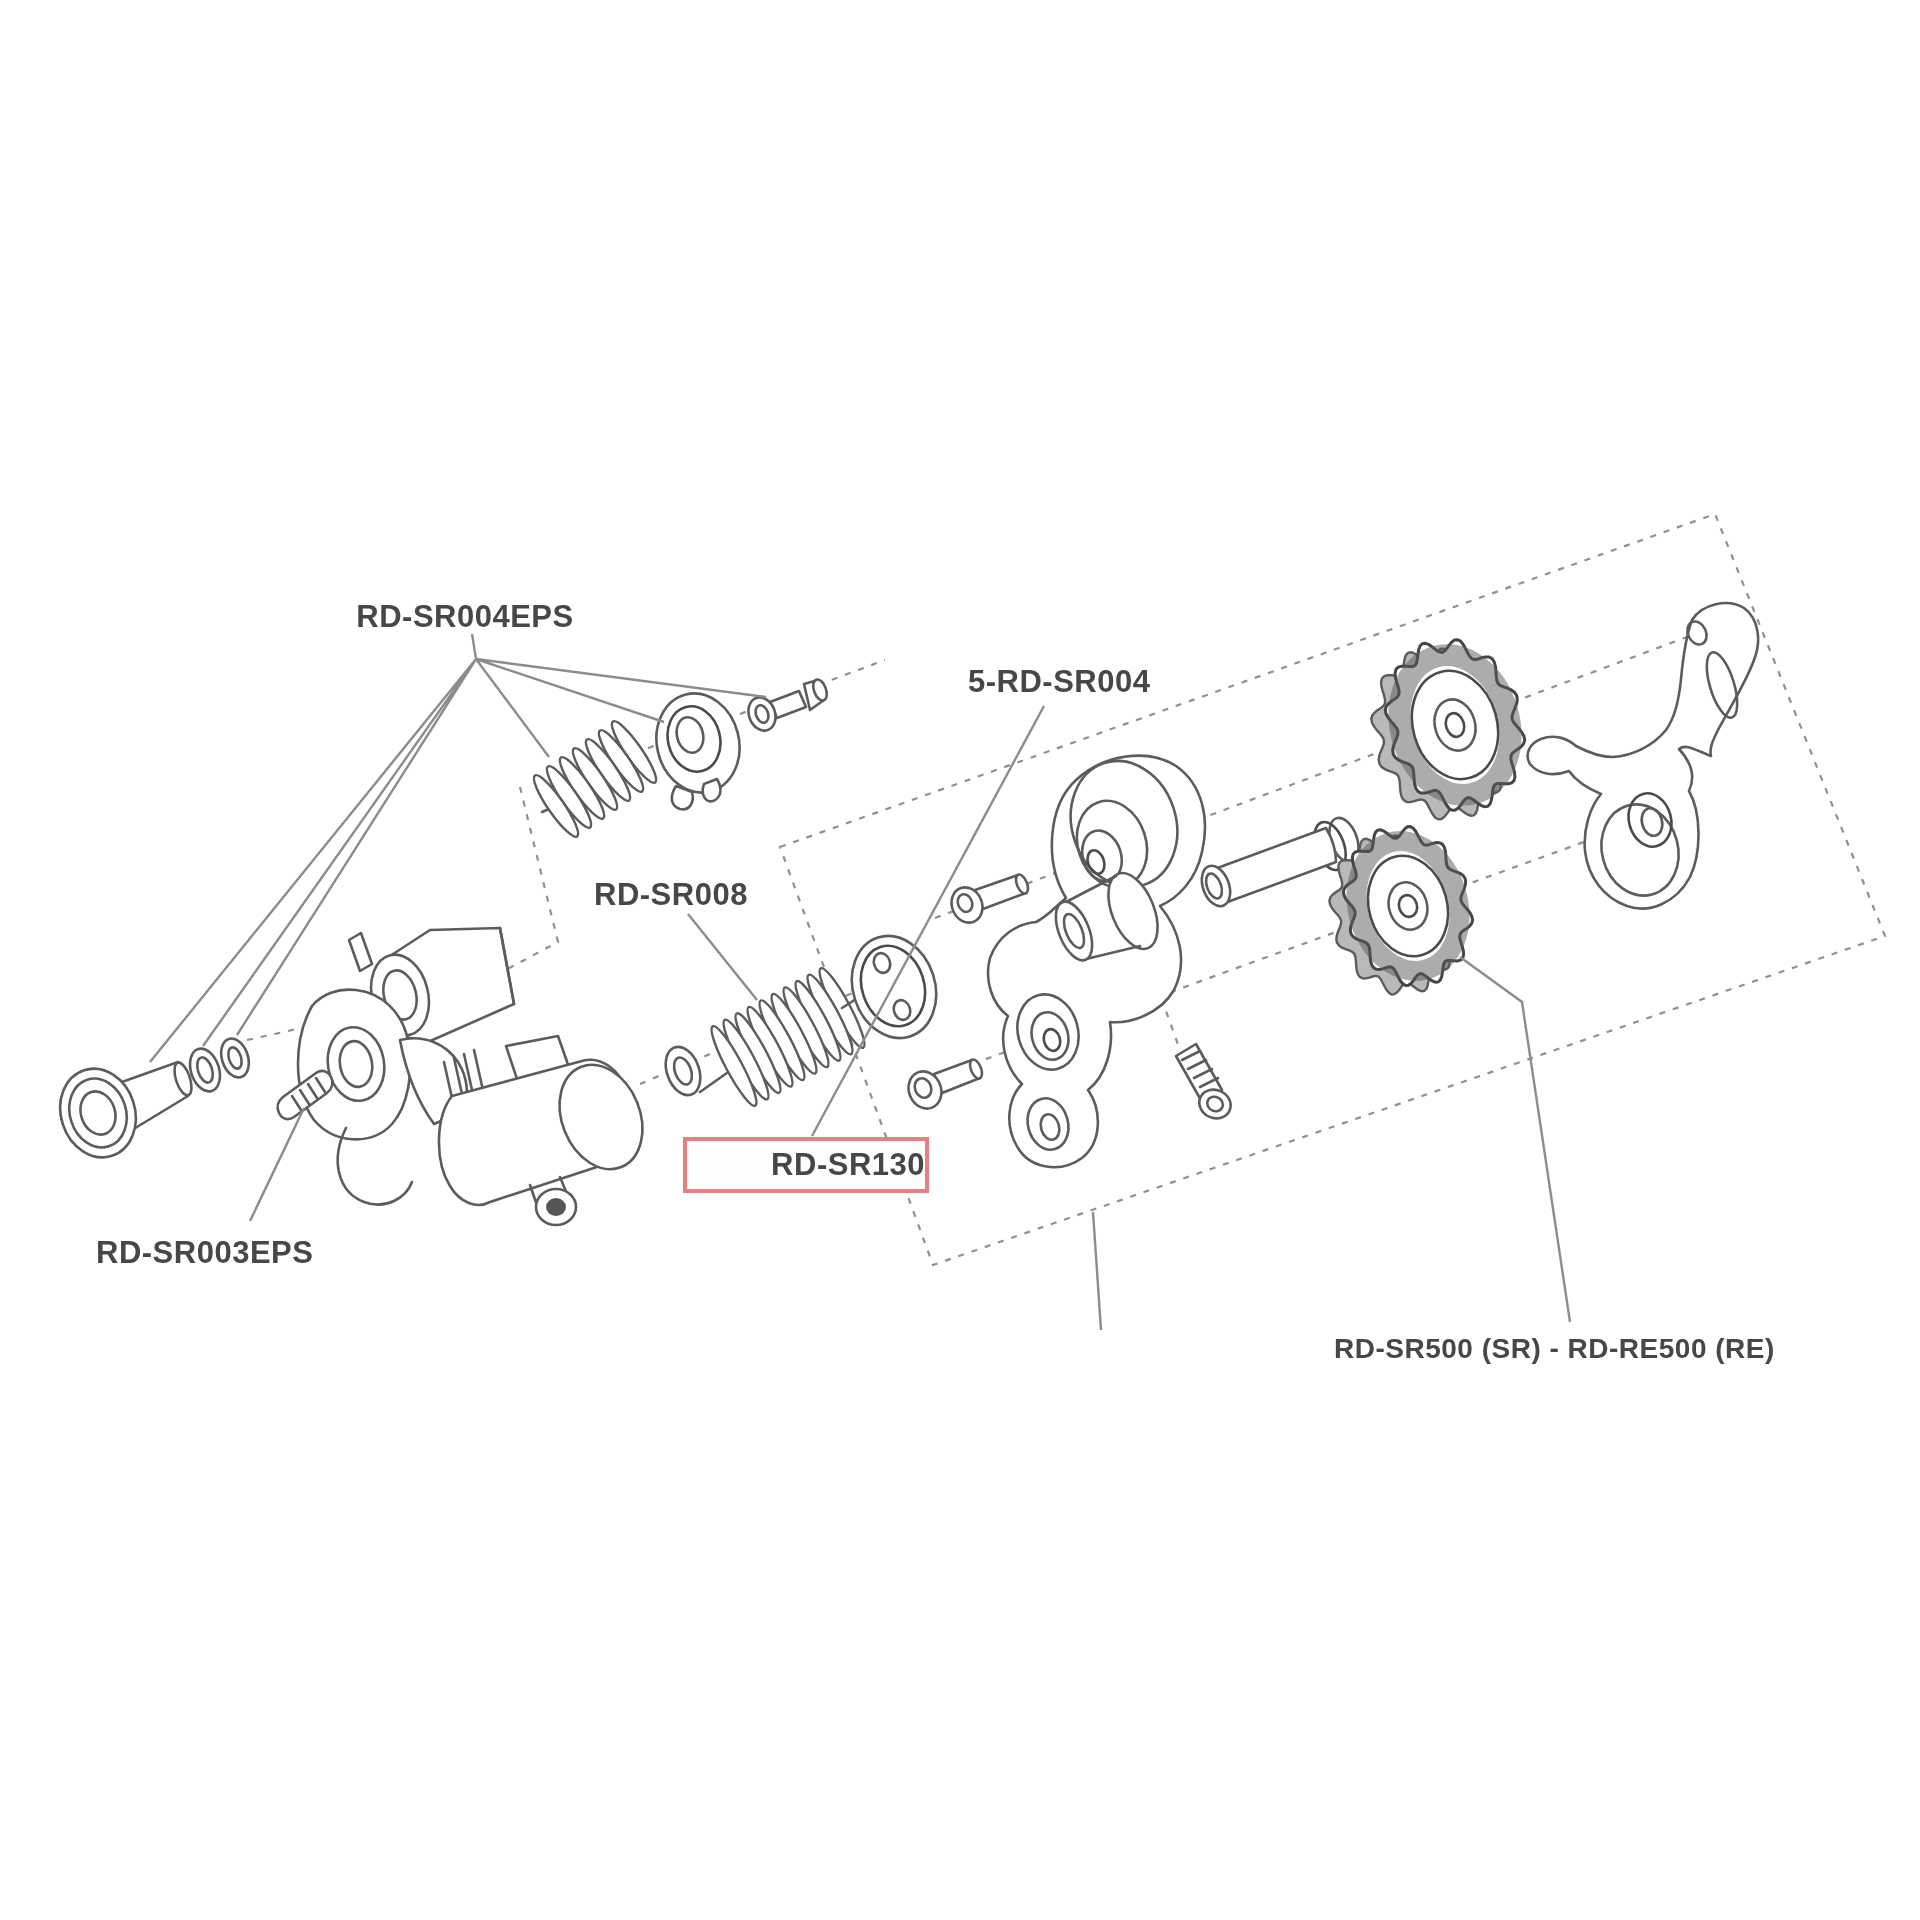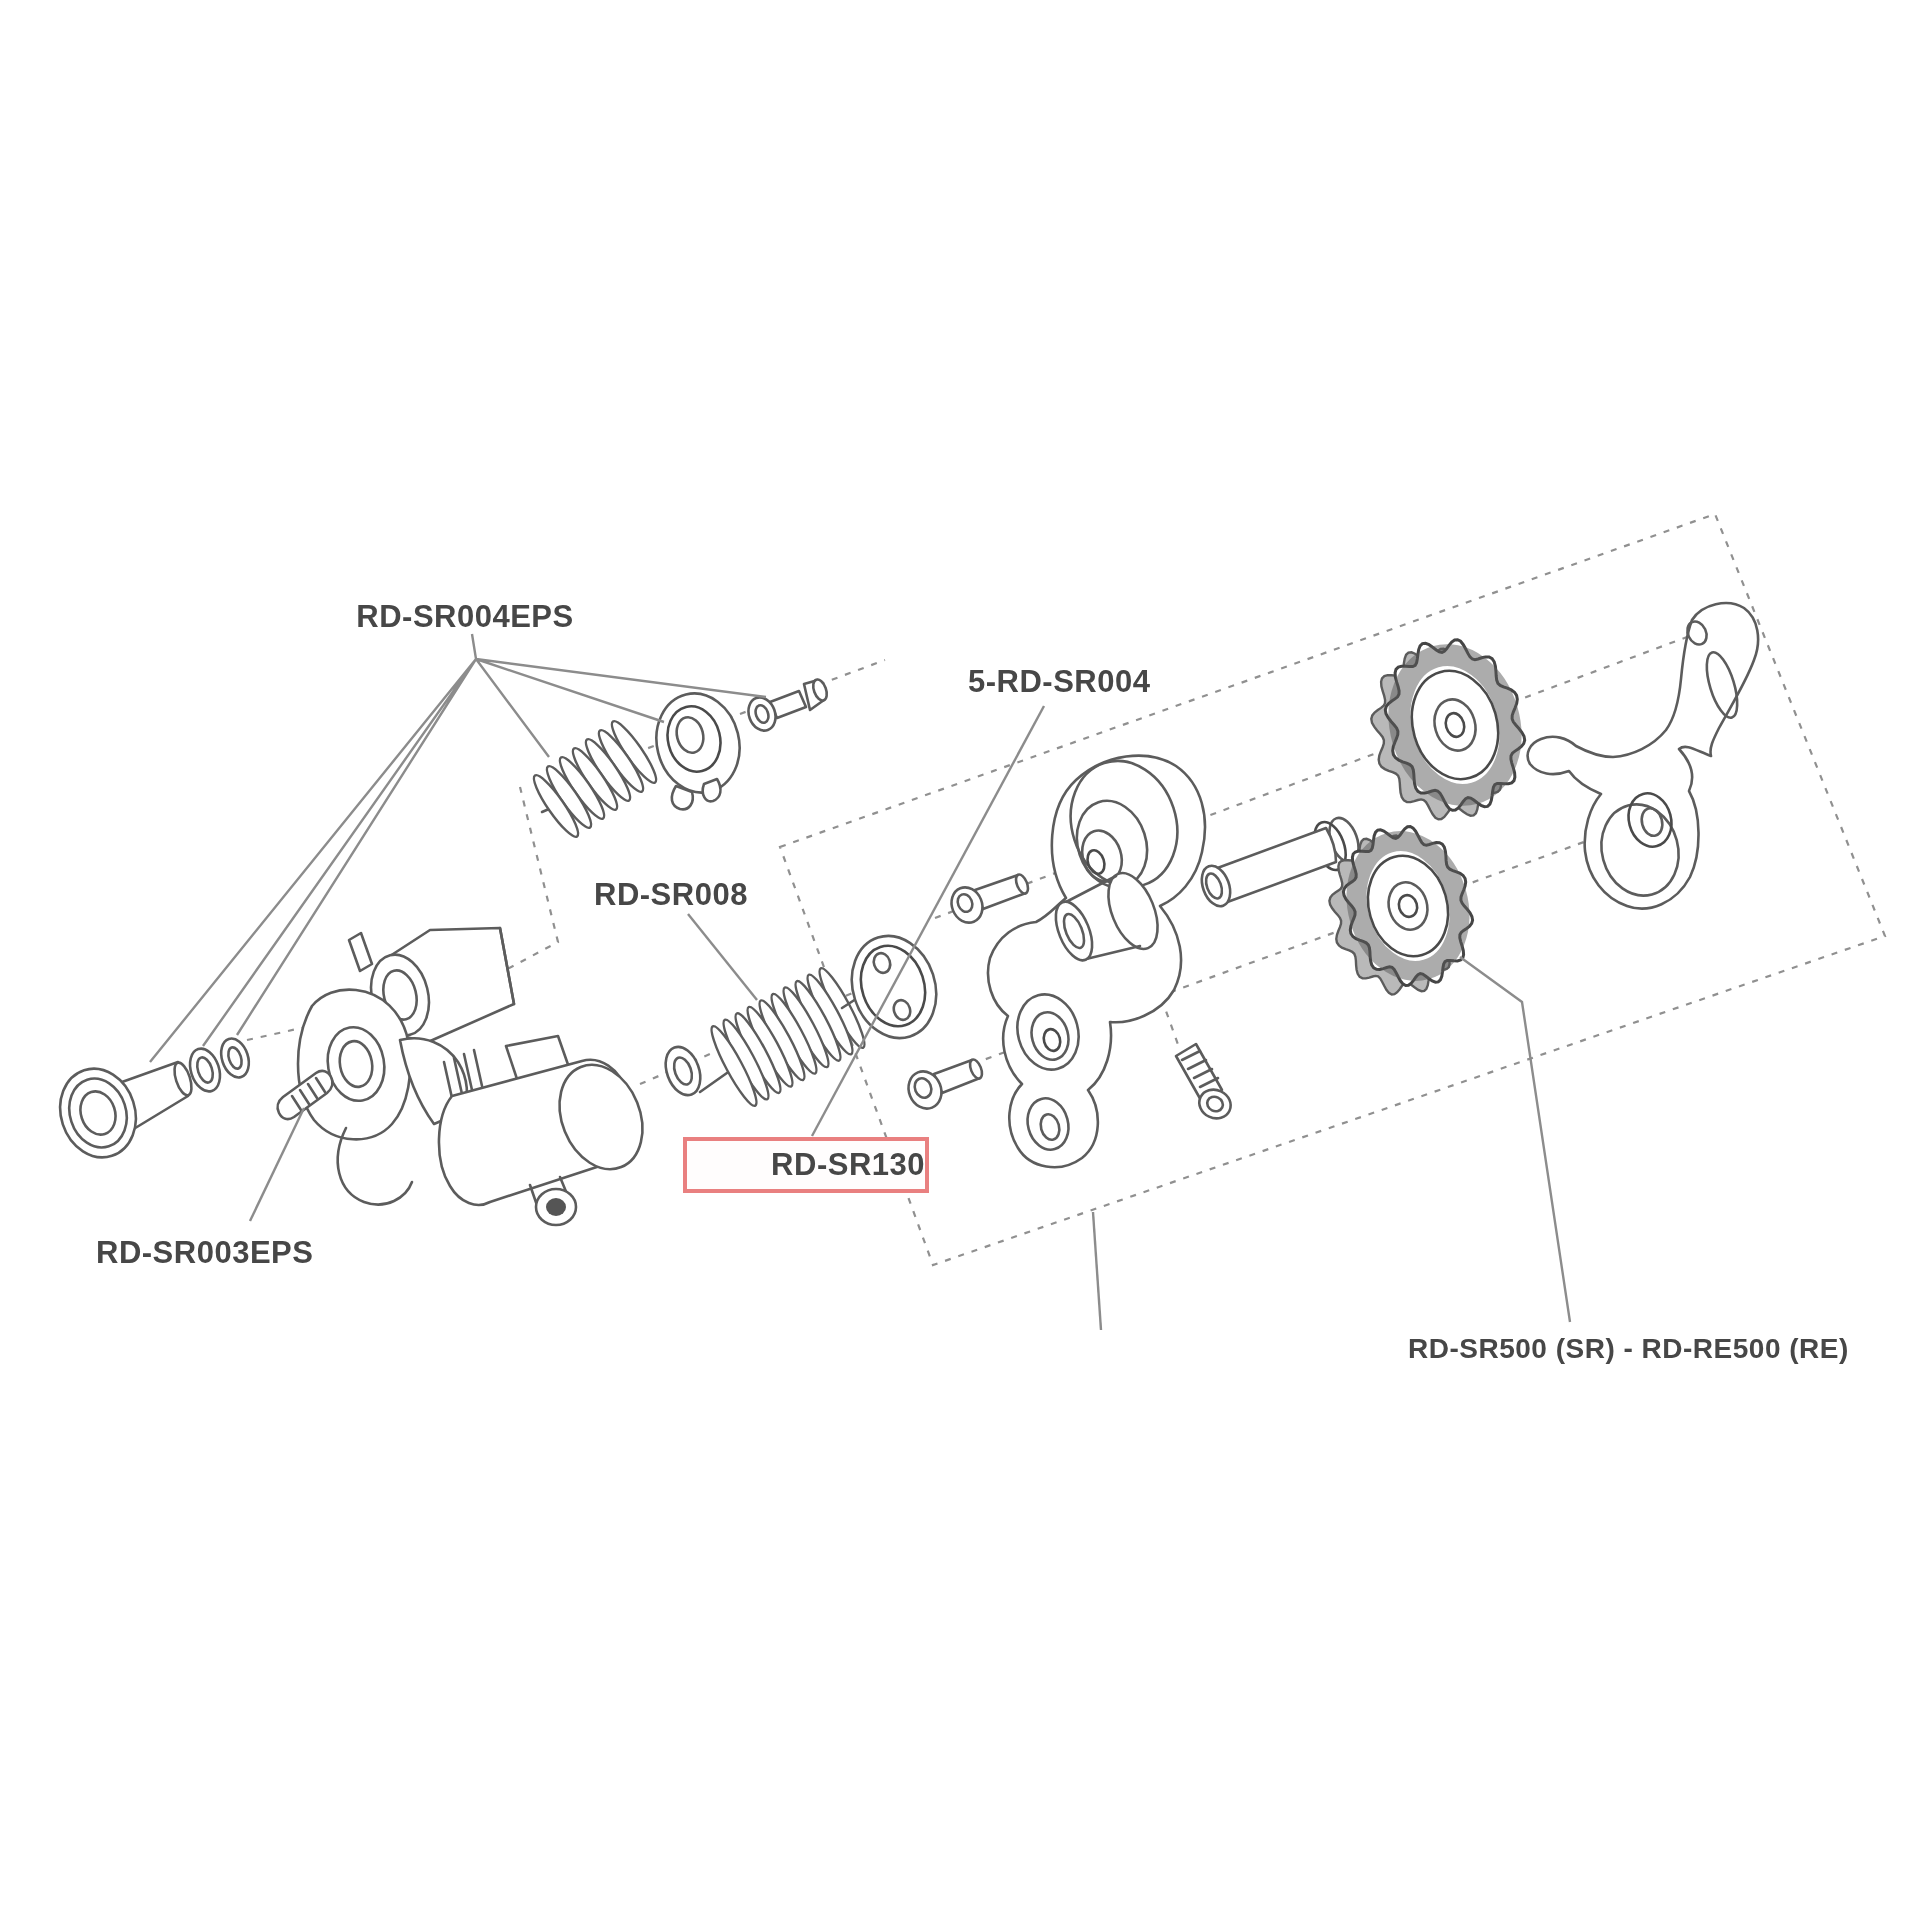--- a/index.html
+++ b/index.html
@@ -220,17 +220,17 @@
 
   <div class="lbl" style="left:594px;top:877px;">RD-SR008</div>
 
   <div id="rd-sr130-box">
     <span>RD-SR130</span>
   </div>
 
   <div class="lbl" style="left:96px;top:1222px;margin-top:13px;">RD-SR003EPS</div>
 
 
-  <div class="lbl small" style="left:1408px;top:1331px;">
+  <div class="lbl small" style="left:1334px;top:1331px;">
     <div>RD-SR500 (SR) - RD-RE500 (RE)</div>
   </div>
 
 </div>
 
 </body></html>

